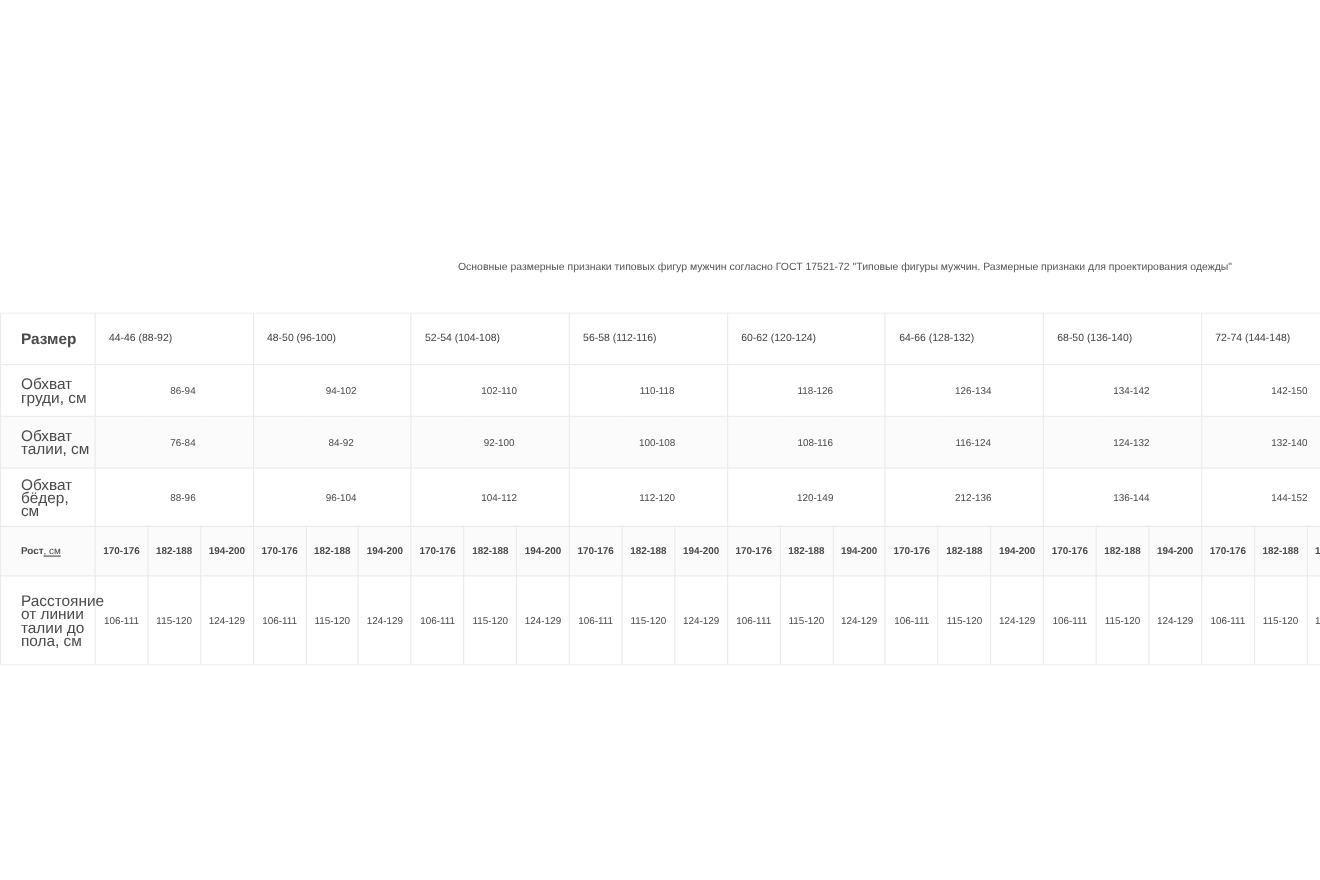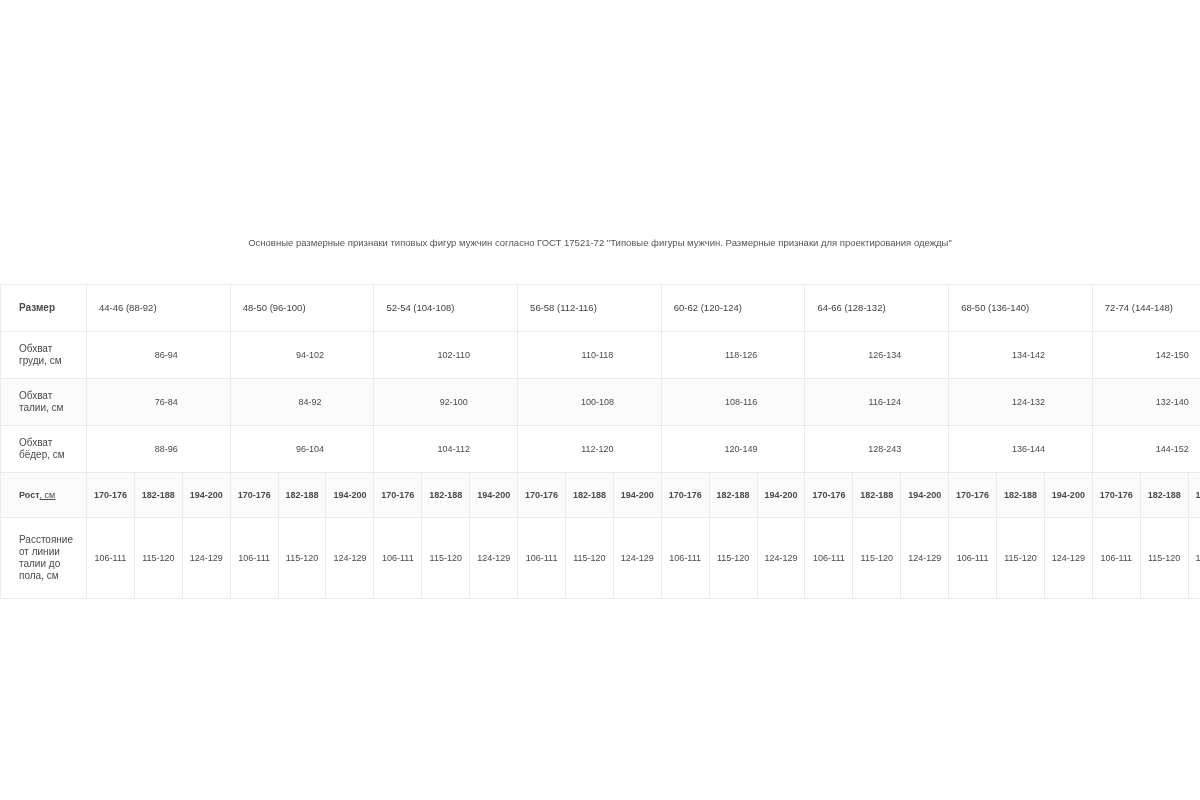--- a/index.html
+++ b/index.html
@@ -28,21 +28,21 @@
     line-height: 14px;
     color: #555555;
     text-align: center;
     padding: 0 2px;
     box-sizing: border-box;
   }
   .caption .cap-inner {
     display: block;
     width: 1040px;
     margin: 0 auto;
-    text-align: center;
+    text-align: right;
   }
   .table-wrap {
     position: absolute;
     top: 284px;
     left: 0px;
     width: 1200px;
     overflow: hidden;
   }
   table.size-table {
     border-collapse: collapse;
@@ -56,21 +56,21 @@
     padding: 8px 4px;
     vertical-align: middle;
     font-weight: normal;
     text-align: center;
     line-height: 12px;
   }
   .rowhead {
     text-align: left !important;
     padding-left: 18px !important;
     width: 86px;
-    font-size: 10px;
+    font-size: 14px;
     color: #4a4a4a;
   }
   .rowhead.bold, th.rowhead {
     font-weight: bold;
   }
   th.grouphead {
     font-weight: bold;
     font-size: 9.5px;
     color: #3f3f3f;
     text-align: left !important;
@@ -164,21 +164,21 @@
           <td class="val-cell" colspan="3">132-140</td>
         </tr>
 
         <tr class="measure-row">
           <td class="rowhead">Обхват бёдер, см</td>
           <td class="val-cell" colspan="3">88-96</td>
           <td class="val-cell" colspan="3">96-104</td>
           <td class="val-cell" colspan="3">104-112</td>
           <td class="val-cell" colspan="3">112-120</td>
           <td class="val-cell" colspan="3">120-149</td>
-          <td class="val-cell" colspan="3">128-243</td>
+          <td class="val-cell" colspan="3">212-136</td>
           <td class="val-cell" colspan="3">136-144</td>
           <td class="val-cell" colspan="3">144-152</td>
         </tr>
 
         <tr class="height-row alt">
           <td class="rowhead"><span>Рост</span><span class="unit">, см</span></td>
 
           <td>170-176</td>
           <td>182-188</td>
           <td>194-200</td>

